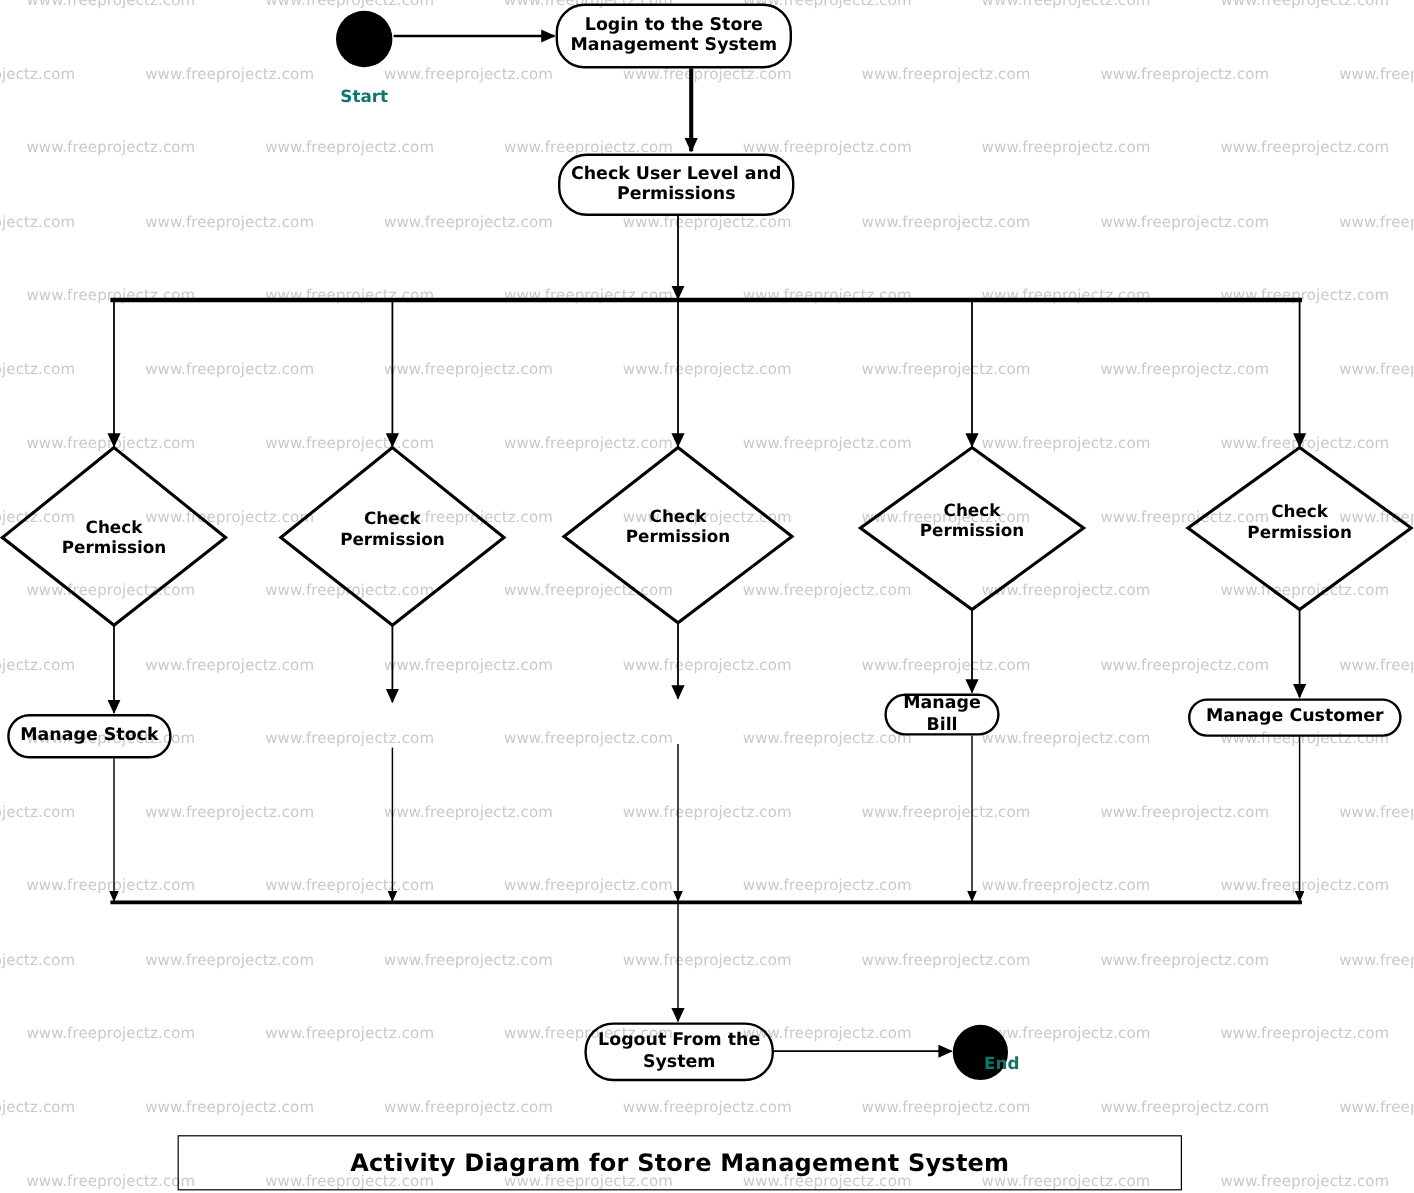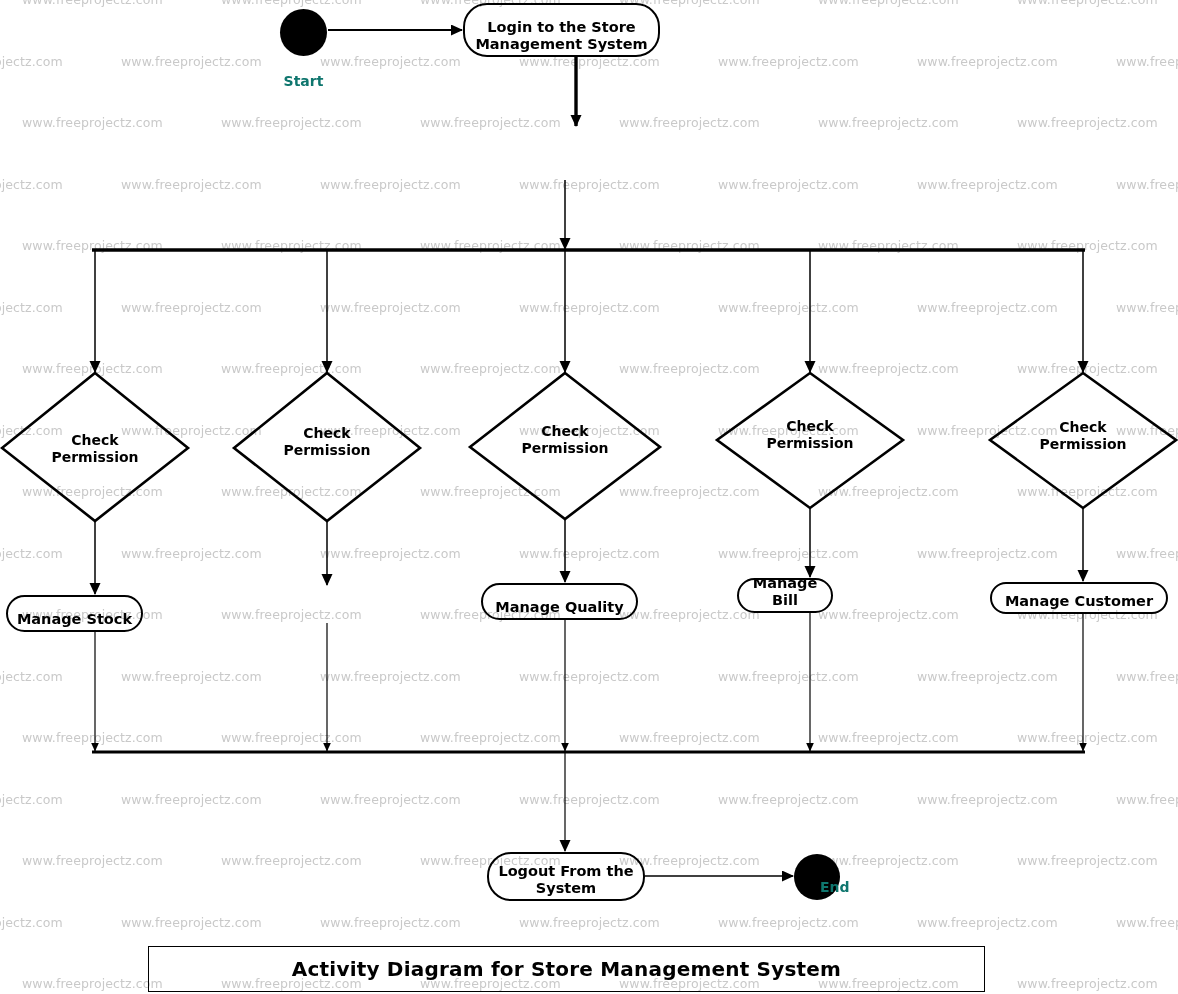--- a/index.html
+++ b/index.html
@@ -40,21 +40,21 @@
     width: 1178px; height: 994px;
     z-index: 2;
   }
   .node {
     position: absolute;
     box-sizing: border-box;
     border: 2.5px solid #000;
     border-radius: 24px;
     background: transparent;
     display: flex;
-    align-items: flex-end;
+    align-items: center;
     justify-content: center;
     text-align: center;
     font-weight: bold;
     font-size: 14.5px;
     line-height: 1.18;
     color: #000;
     padding: 2px 6px;
   }
   .node span { display: block; }
   .terminator {
@@ -273,29 +273,29 @@
     <div class="terminator" style="left:280px; top:9px; width:47px; height:47px;"></div>
     <div class="term-label" style="left:280px; top:61px; width:47px; text-align:center;">Start</div>
 
     <div class="terminator" style="left:794px; top:854px; width:46px; height:46px;"></div>
     <div class="term-label" style="left:820px; top:867px;">End</div>
 
     <div class="node" style="left:463px; top:3px; width:197px; height:54px;">
       <span>Login to the Store Management System</span>
     </div>
 
+    <div class="node" style="left:465px; top:128px; width:197px; height:52px;">
+      <span>Check User Level and Permissions</span>
+    </div>
 
     <div class="node" style="left:6px; top:595px; width:137px; height:37px;">
       <span>Manage Stock</span>
     </div>
 
 
-    <div class="node" style="left:481px; top:583px; width:157px; height:37px;">
-      <span>Manage Quality</span>
-    </div>
 
     <div class="node" style="left:737px; top:578px; width:96px; height:35px;">
       <span>Manage Bill</span>
     </div>
 
     <div class="node" style="left:487px; top:852px; width:158px; height:49px;">
       <span>Logout From the System</span>
     </div>
 
     <div class="node" style="left:990px; top:582px; width:178px; height:32px;">

